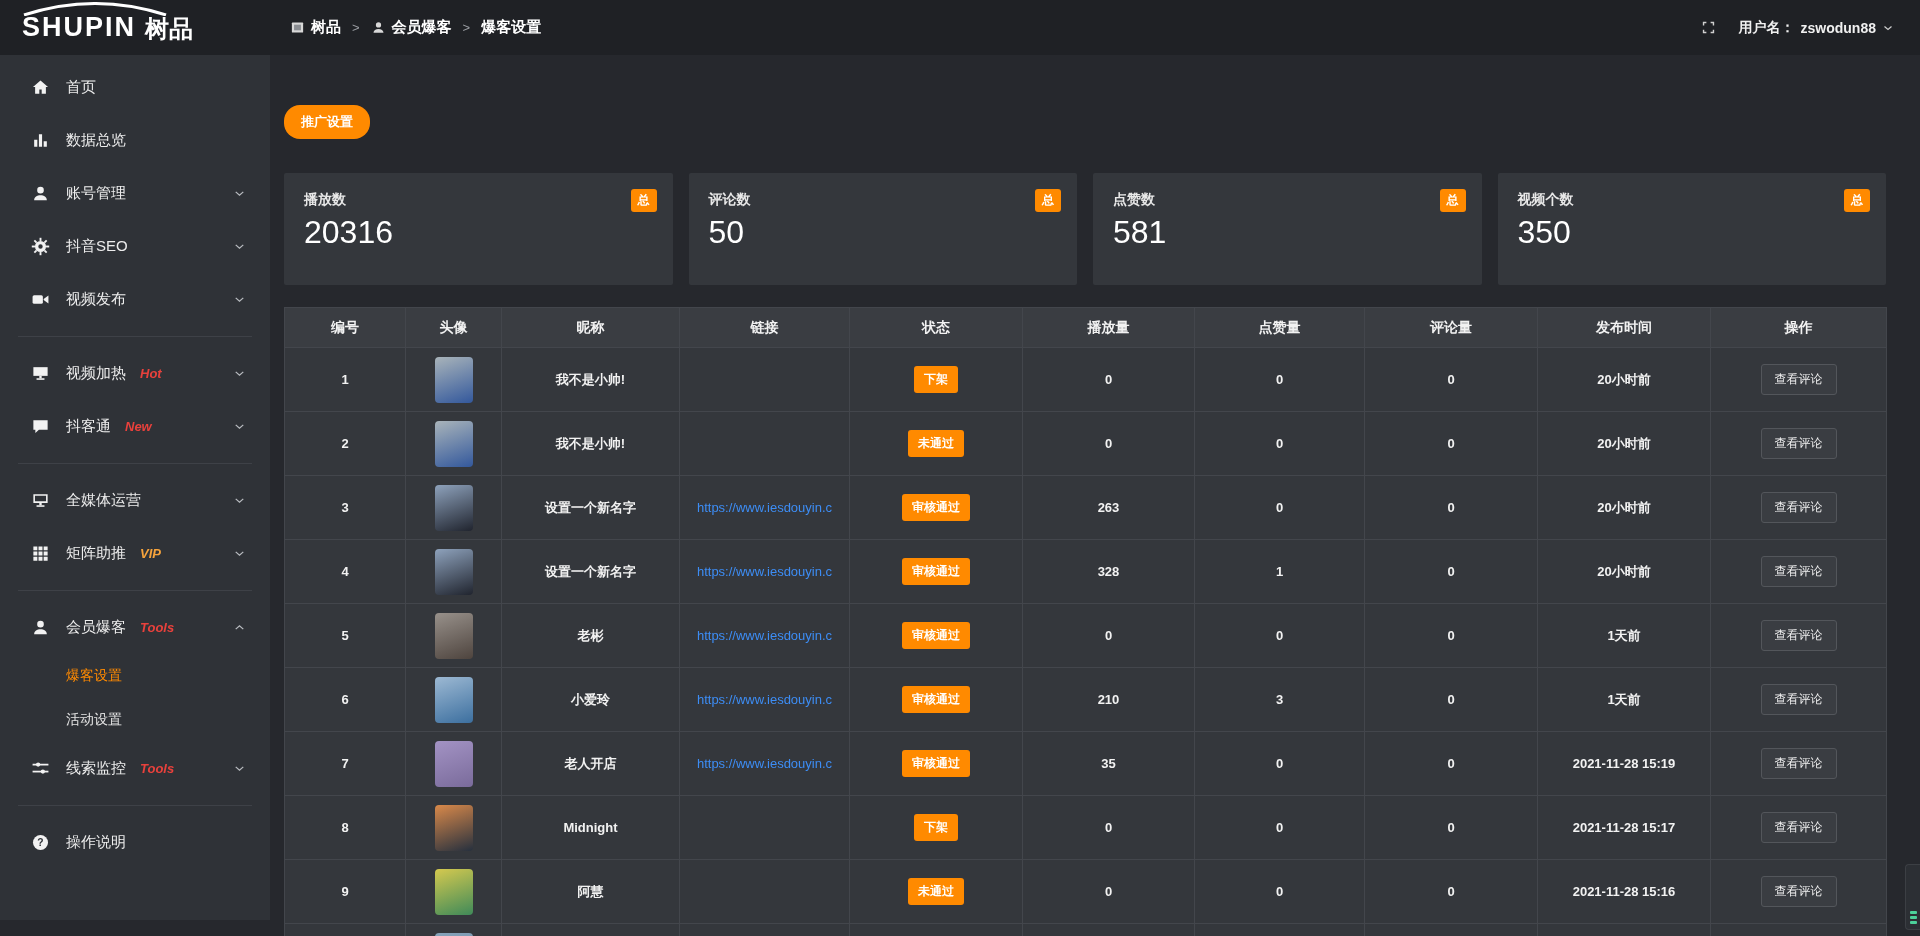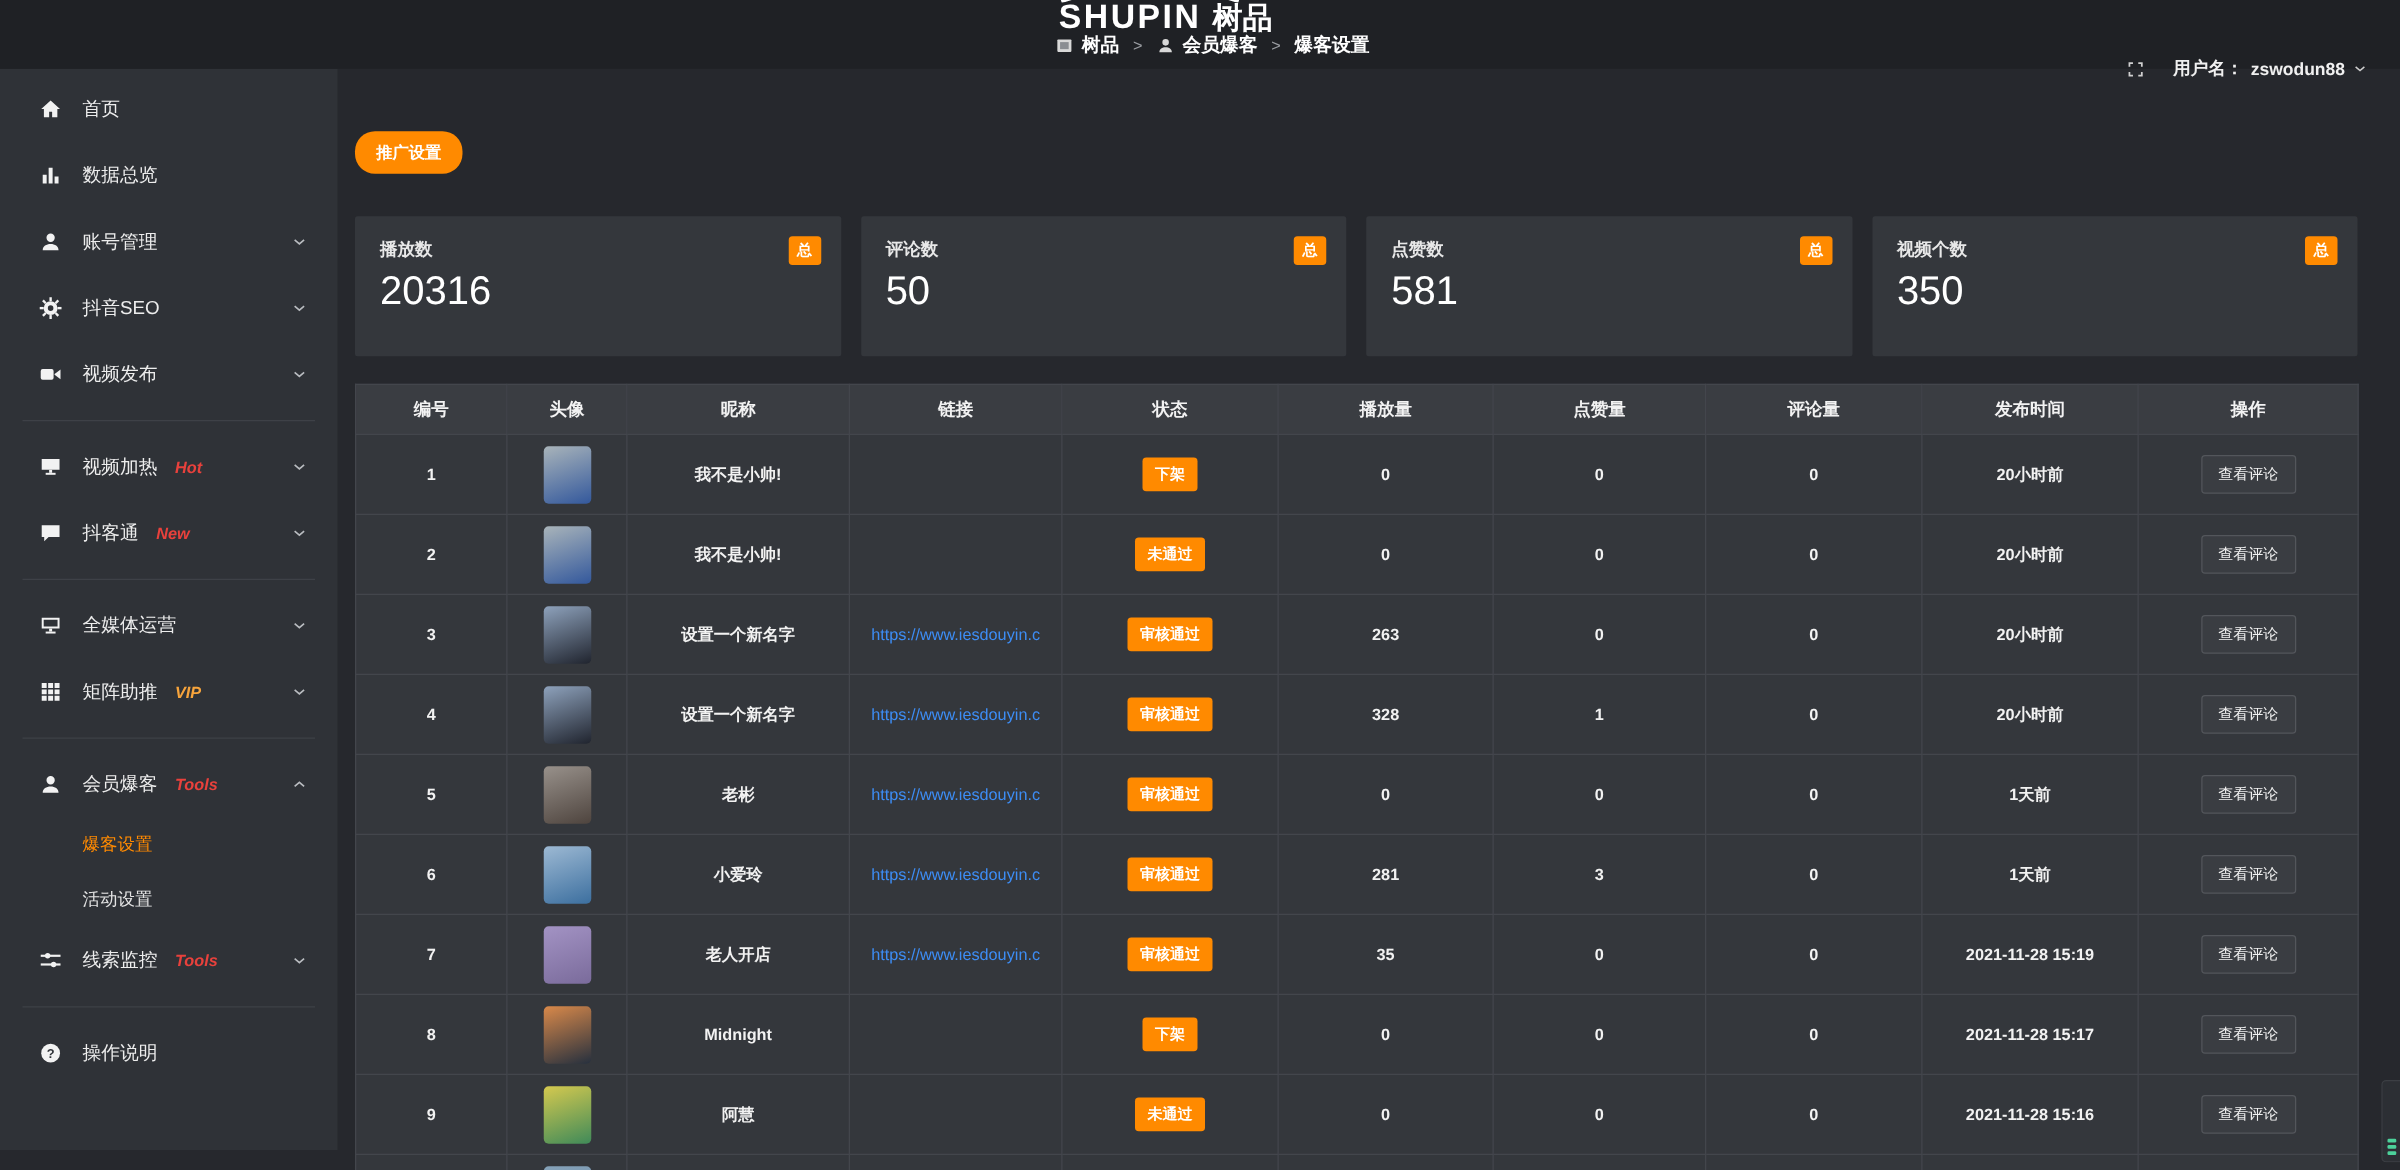--- a/index.html
+++ b/index.html
@@ -1,21 +1,21 @@
 <!DOCTYPE html>
 <html><head>
 <meta charset="utf-8">
 <style>
   * { margin:0; padding:0; box-sizing:border-box; }
   html,body { width:1920px; height:936px; overflow:hidden; }
   body { font-family:"Liberation Sans","DejaVu Sans",sans-serif; background:#26282d; color:#f2f2f2; position:relative; }
 
   
   .topbar { position:absolute; top:0; left:0; width:1920px; height:55px; background:#1f2125;
-            display:flex; align-items:center; z-index:10;flex-direction:column; }
+            display:flex; align-items:center; z-index:10; }
   .logo { width:270px; padding-left:22px; display:flex; align-items:flex-end; }
   .logo-en { position:relative; font-weight:bold; font-size:27px; letter-spacing:2px; color:#fff; line-height:1; }
   .logo-arc { position:absolute; left:-2px; top:-12px; width:150px; height:14px; }
   .logo-cn { font-weight:bold; font-size:24px; margin-left:9px; color:#fff; line-height:1; }
   .breadcrumb { display:flex; align-items:center; margin-left:20px; font-size:15px; font-weight:bold; }
   .crumb { display:flex; align-items:center; gap:6px; color:#fff; cursor:pointer; }
   .crumb svg { display:block; color:#d8d8d8; }
   .crumb-sep { color:#9a9da2; font-size:13px; margin:0 11px; font-weight:normal; }
   .topbar-right { margin-left:auto; display:flex; align-items:center; gap:22px; padding-right:26px; }
   .fs-btn { color:#d0d0d0; cursor:pointer; display:flex; }
@@ -414,21 +414,21 @@
           <td><button class="act-btn">查看评论</button></td>
         </tr>
         <tr>
           <td>6</td>
           <td>
             <div class="avatar" style="background: linear-gradient(160deg, rgb(157, 185, 211), rgb(60, 111, 159));"></div>
           </td>
           <td>小爱玲</td>
           <td><a>https://www.iesdouyin.c</a></td>
           <td><span class="status-badge">审核通过</span></td>
-          <td>281</td>
+          <td>210</td>
           <td>3</td>
           <td>0</td>
           <td>1天前</td>
           <td><button class="act-btn">查看评论</button></td>
         </tr>
         <tr>
           <td>7</td>
           <td>
             <div class="avatar" style="background: linear-gradient(160deg, rgb(163, 147, 196), rgb(122, 107, 155));"></div>
           </td>

